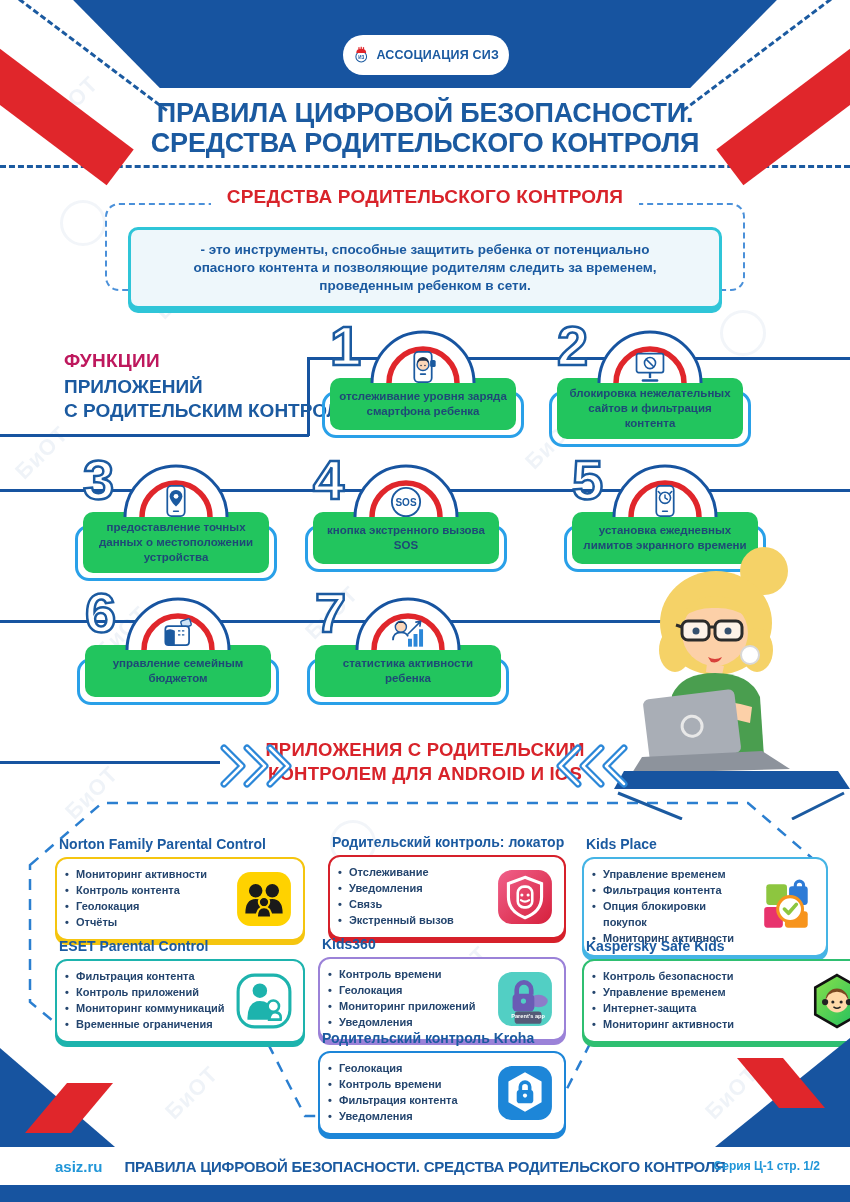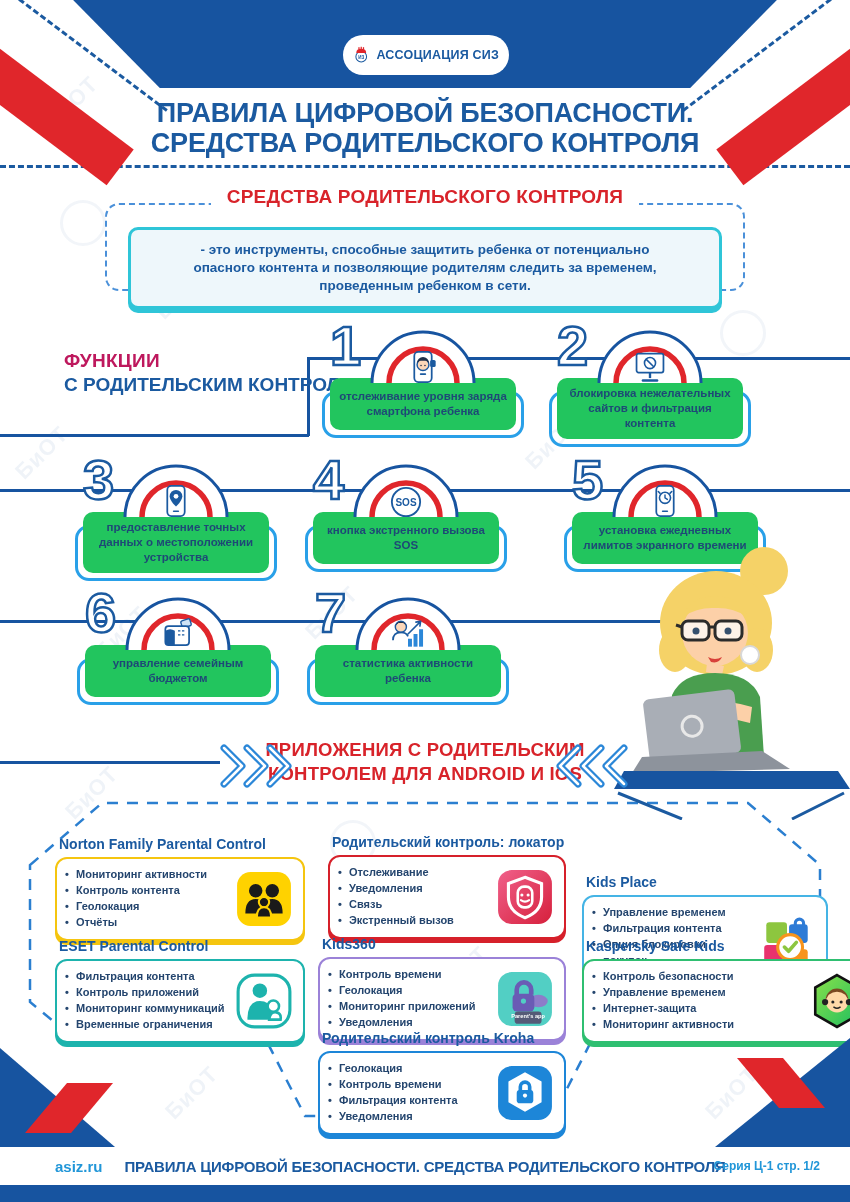--- a/index.html
+++ b/index.html
@@ -144,20 +144,21 @@
   <div class="def-box"></div>
   <div class="def-title">
     <span>СРЕДСТВА РОДИТЕЛЬСКОГО КОНТРОЛЯ</span>
   </div>
   <div class="def-card">
     <p>- это инструменты, способные защитить ребенка от потенциально опасного контента и позволяющие родителям следить за временем, проведенным ребенком в сети.</p>
   </div>
 
   <div class="func-head">
     <div class="fh1">ФУНКЦИИ</div>
+    <div class="fh2">ПРИЛОЖЕНИЙ</div>
     <div class="fh3">С РОДИТЕЛЬСКИМ КОНТРОЛЕМ</div>
   </div>
 
   <div class="cline" style="left:0;top:434px;width:309px;height:2.5px"></div>
   <div class="cline" style="left:307px;top:357px;width:2.5px;height:79px"></div>
   <div class="cline" style="left:307px;top:357px;width:543px;height:2.5px"></div>
   <div class="cline" style="left:0;top:489px;width:850px;height:2.5px"></div>
   <div class="cline" style="left:0;top:620px;width:745px;height:2.5px"></div>
   <div class="cline" style="left:0;top:761px;width:220px;height:2.5px"></div>
 
@@ -372,21 +373,21 @@
         <rect x="2" y="2" width="52" height="52" rx="13" fill="url(#gPink)"></rect>
         <path d="M28 9 L44 15 V28 C44 39 36 45 28 48 C20 45 12 39 12 28 V15 Z" fill="none" stroke="#fff" stroke-width="3"></path>
         <rect x="21" y="18" width="14" height="20" rx="6" fill="none" stroke="#fff" stroke-width="2.5"></rect>
         <circle cx="25" cy="26" r="1.5" fill="#fff"></circle>
           <circle cx="31" cy="26" r="1.5" fill="#fff"></circle>
         <path d="M24 31 Q28 34 32 31" stroke="#fff" stroke-width="2" fill="none" stroke-linecap="round"></path>
       </svg>
     </div>
   </div>
 
-  <div class="app" style="left: 582px; top: 836px; width: 246px; margin-top: 38px; --accent: #45b4e5;">
+  <div class="app" style="left: 582px; top: 836px; width: 246px; --accent: #45b4e5;">
     <h3>Kids Place</h3>
     <div class="app-card">
       <ul>
         <li>Управление временем</li>
         <li>Фильтрация контента</li>
         <li>Опция блокировки покупок</li>
         <li>Мониторинг активности</li>
       </ul>
       <svg class="app-ico" width="58" height="58" viewBox="0 0 56 56">
         <rect x="8" y="6" width="20" height="20" rx="3" fill="#8dc63f"></rect>

